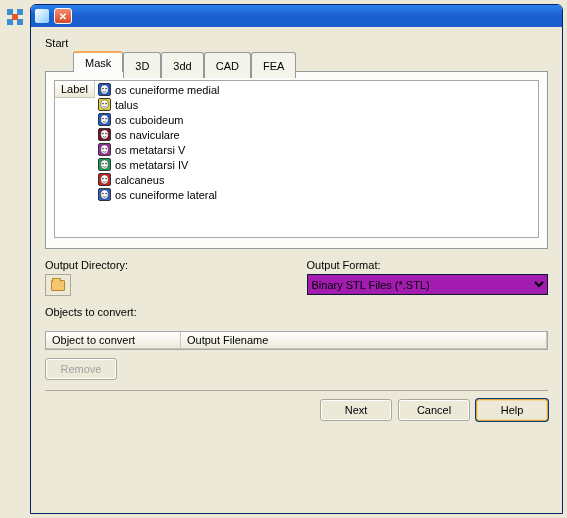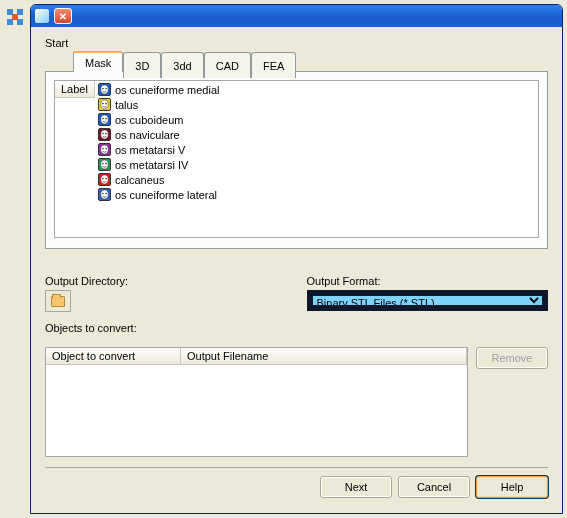--- a/index.html
+++ b/index.html
@@ -134,21 +134,21 @@
     display:inline-flex;
     align-items:center; justify-content:center;
     font-size:9px;
     color:#fff;
     border:1px solid #333;
   }
   .mask-icon svg { width:11px; height:11px; }
   .field-row {
     display:flex;
     gap:8px;
-    margin-top:26px;
+    margin-top:10px;
   }
   .field-col { flex:1; }
   .field-col.left { flex:1.05; }
   .label { display:block; margin-bottom:3px; }
   .textfield {
     border:1px solid #7f9db9;
     background:#fff;
     height:20px;
     padding:2px 4px;
     width: 100%;
@@ -170,25 +170,25 @@
     border-radius:1px;
     position:relative;
   }
   .folder-ic::before{
     content:"";position:absolute;top:-3px;left:0;width:7px;height:3px;
     background:#f7c56b;border:1px solid #b78a2e;border-bottom:none;border-radius:1px 1px 0 0;
   }
   select.combo {
     width:100%;
     height:21px;
-    border:6px solid #0f172a;
-    background:#7dd3fc;
+    border:1px solid #0f172a;
+    background:#a21caf;
     font:inherit;
   }
-  .objects-section { margin-top:10px; display:flex; gap:8px; }
+  .objects-section { margin-top:10px; display:flex; gap:8px;flex-direction:column; }
   .objects-table {
     flex:1;
     border:1px solid #a7a6aa;
     background:#fff;
     height:110px;
     display:flex; flex-direction:column;
   }
   .objects-header{
     display:flex; height:17px;
     background:linear-gradient(to bottom,#fff,#ece9d8);

